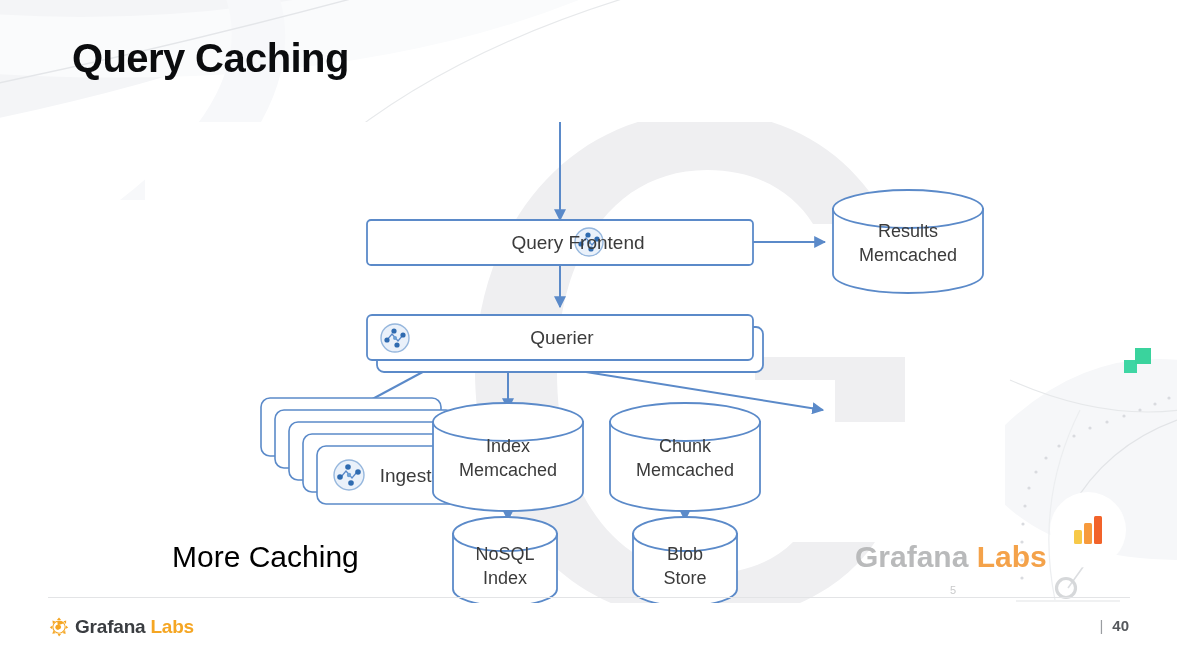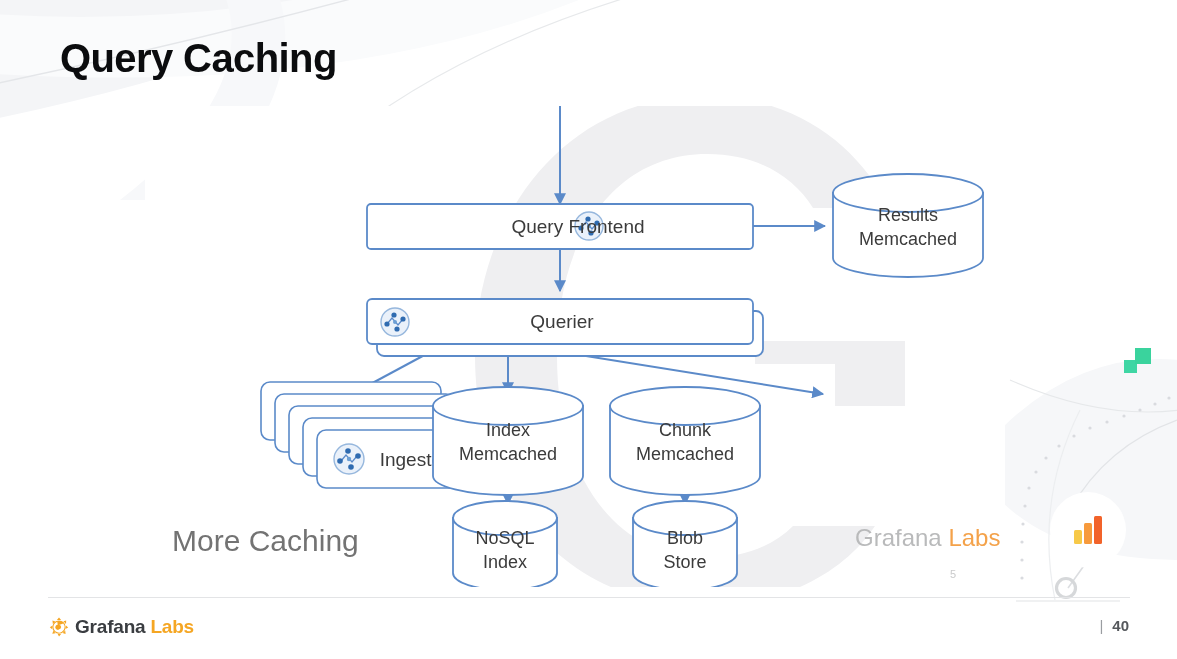--- a/index.html
+++ b/index.html
@@ -18,35 +18,35 @@
   
   #slide-bg {
     position: absolute;
     inset: 0;
     pointer-events: none;
   }
 
   
   #slide-title {
     position: absolute;
-    left: 60px;
+    left: 72px;
     top: 36px;
     font-size: 40px;
     font-weight: 700;
     color: #0b0c0e;
     letter-spacing: -0.6px;
     font-family: "Liberation Sans", sans-serif;
     z-index: 5;
   }
 
   
   #diagram-panel {
     position: absolute;
     left: 145px;
-    top: 106px;
+    top: 122px;
     width: 860px;
     height: 481px;
     background: #ffffff;
     z-index: 2;
   }
 
   #diagram-svg {
     position: absolute;
     left: 0;
     top: 0;
@@ -63,32 +63,32 @@
     fill: #3b3b3b;
     font-size: 18px;
     text-anchor: middle;
   }
 
   #more-caching {
     position: absolute;
     left: 172px;
     top: 524px;
     font-size: 30px;
-    color: #737373;
+    color: #000000;
     font-family: "Liberation Sans", sans-serif;
     z-index: 4;
   }
 
   
   #panel-watermark-labs {
     position: absolute;
     left: 855px;
     top: 524px;
-    font-size: 24px;
-    font-weight: 400;
+    font-size: 30px;
+    font-weight: 700;
     z-index: 3;
     white-space: nowrap;
     text-align: center;
   }
   #panel-watermark-labs .wm-grafana { color: #b9babb; }
   #panel-watermark-labs .wm-labs { color: #f4a24a; }
   #panel-watermark-num {
     position: absolute;
     left: 950px;
     top: 560px;

